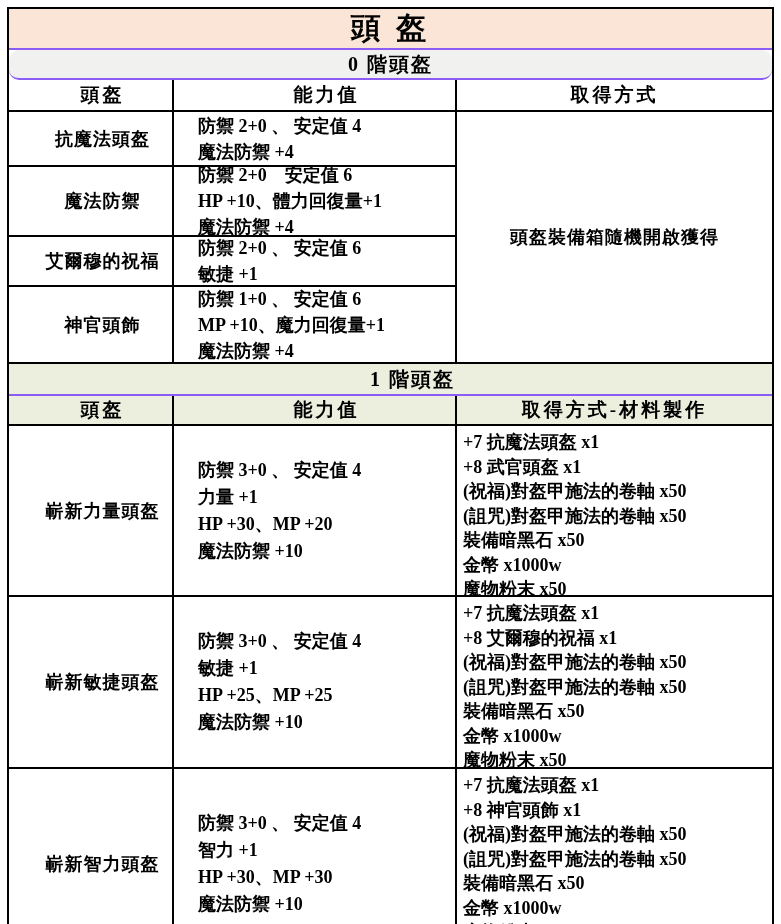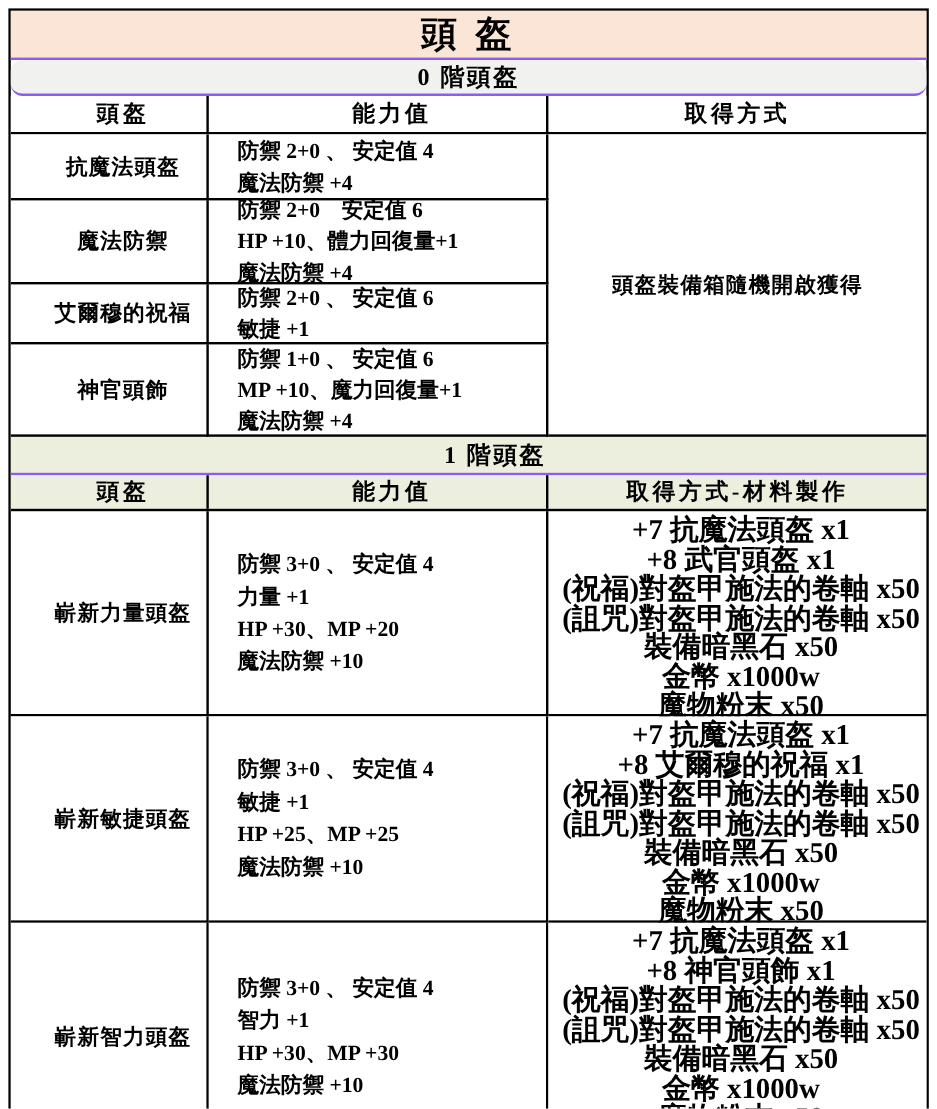--- a/index.html
+++ b/index.html
@@ -52,21 +52,21 @@
   .b-right { border-right:2px solid #000;padding-left:24px; }
   .b-bottom { border-bottom:2px solid #000; }
 
   .name-cell { display:flex; align-items:center; justify-content:center; text-align:left;
                font-size:18px; letter-spacing:1px; }
   .stats-cell { display:flex; flex-direction:column; justify-content:center;
                 padding-left:24px; font-size:18px; line-height:26px; }
   .sec1 .stats-cell { line-height:27px; }
   .acq-cell { display:flex; flex-direction:row; justify-content:center; align-items:center;
               text-align:center; font-size:18px; line-height:30px; letter-spacing:1px; }
-  .mats-cell { padding:4px 0 0 6px; font-size:24px; line-height:24.5px;text-align:center; }
+  .mats-cell { padding:4px 0 0 6px; font-size:18px; line-height:24.5px; }
 
   
   .fill-white { background:#ffffff; }
   
   .fill-sage  { background:rgba(233,237,217,0.88); }
 
   .sec0 { grid-template-rows:55px 70px 50px 77px; }
   .sec1 { grid-template-rows:171px 172px 190px; }
   .acq-span { grid-column:3; grid-row:1 / span 4; }
 </style>

